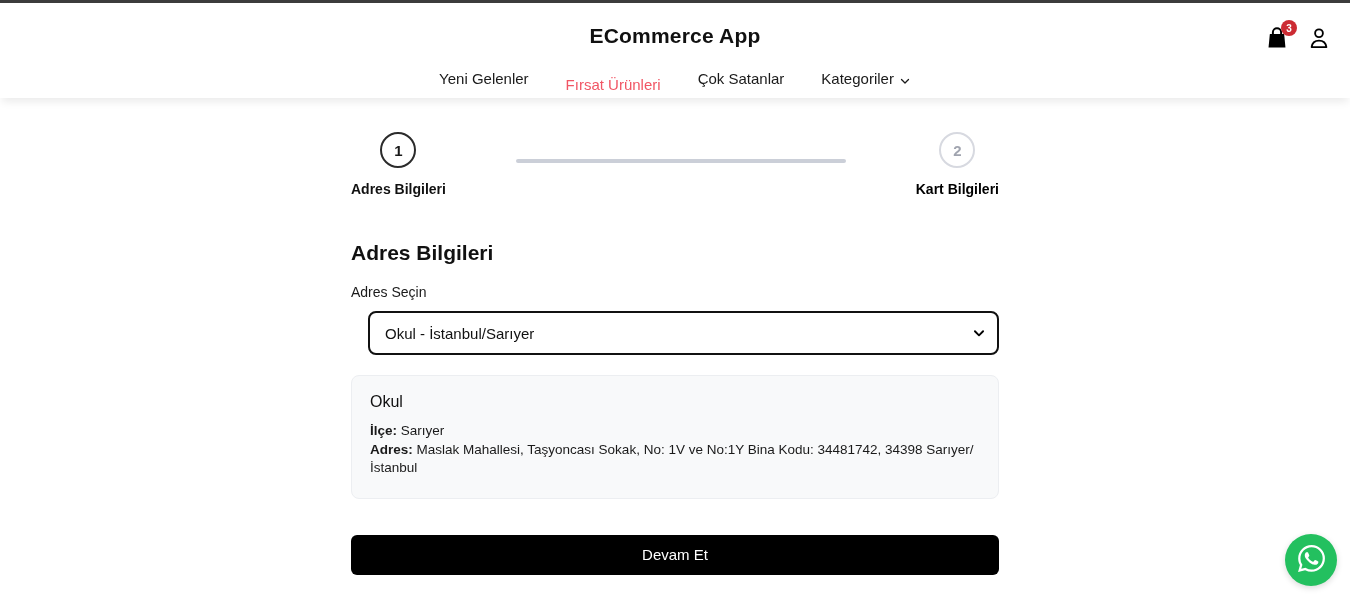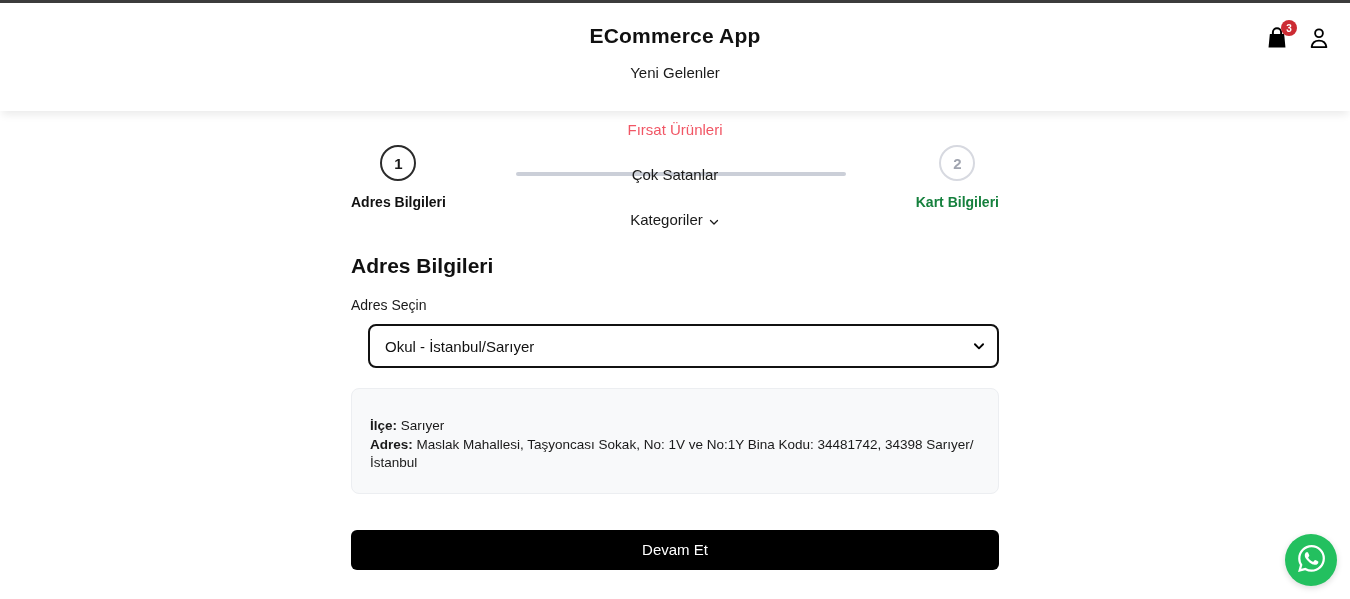--- a/index.html
+++ b/index.html
@@ -1,26 +1,26 @@
 <!DOCTYPE html>
 <html><head>
 <meta charset="utf-8">
 <style>
   * { margin:0; padding:0; box-sizing:border-box; }
   html,body { width:1350px; height:599px; overflow:hidden; background:#fff;
     font-family:"Liberation Sans","DejaVu Sans",sans-serif; color:#111; }
 
   
   .topbar { height:3px; background:#3c3c3c; }
-  .header { position:relative; height:108px; background:#fff;
+  .header { position:relative; height:95px; background:#fff;
     box-shadow:0 6px 8px -2px rgba(0,0,0,0.08); }
   .brand { text-align:center; padding-top:21px; font-size:21px; font-weight:700;
     letter-spacing:.2px; }
-  .nav { display:flex; justify-content:center; align-items:center; gap:28px;
-    margin-top:16px; font-size:15px;flex-direction:column; }
+  .nav { display:flex; justify-content:center; align-items:center; gap:37px;
+    margin-top:16px; font-size:15px; }
   .nav-item { cursor:pointer; color:#1a1a1a; display:flex; align-items:center; gap:5px; }
   .nav-item.active { color:#f15665;margin-top:12px; }
   .chev { display:inline-block; width:12px; height:12px; }
   .header-icons { position:absolute; top:22px; right:18px; display:flex;
     align-items:center; gap:16px; }
   .icon-btn { position:relative; width:26px; height:26px; cursor:pointer; }
   .badge { position:absolute; top:-5px; right:-7px; min-width:16px; height:16px;
     border-radius:50%; background:#cc2b33; color:#fff; font-size:10px; font-weight:700;
     display:flex; align-items:center; justify-content:center; }
 
@@ -28,21 +28,21 @@
   .main { width:648px; margin:34px auto 0; }
   .stepper { display:flex; justify-content:space-between; align-items:flex-start; }
   .step { display:flex; flex-direction:column; align-items:center; }
   .step-circle { width:36px; height:36px; border-radius:50%; background:#fff;
     display:flex; align-items:center; justify-content:center; font-size:15px;
     font-weight:700; }
   .step.active .step-circle { border:2px solid #2b2b2b; color:#1a1a1a; }
   .step.inactive .step-circle { border:2px solid #d7d9e0; color:#a0a4af; }
   .step-label { margin-top:13px; font-size:14px; font-weight:600; }
   .step.active .step-label { color:#111; }
-  .step.inactive .step-label { color:#15803d; }
+  .step.inactive .step-label { color:#000000; }
   .step-connector { flex:1; height:4px; background:#cbcfd8; border-radius:2px;
     margin:27px 70px 0; }
 
   
   .section-title { margin-top:44px; font-size:21px; font-weight:600; color:#111; }
   .field-label { margin-top:19px; font-size:14px; color:#1a1a1a; }
   .select-wrap { position:relative; margin-top:11px;padding-left:17px; }
   .address-select { width:100%; height:44px; border:2px solid #111; border-radius:8px;
     background:#fff; font-family:inherit; font-size:15px; color:#111; padding:0 36px 0 15px;
     appearance:none; -webkit-appearance:none; cursor:pointer; }
@@ -130,20 +130,21 @@
       <option>Okul - İstanbul/Sarıyer</option>
     </select>
     <span class="select-chevron">
       <svg viewBox="0 0 24 24" width="14" height="14" fill="none" stroke="#000" stroke-width="3.2" stroke-linecap="round" stroke-linejoin="round">
           <polyline points="5,9 12,16 19,9"></polyline>
         </svg>
     </span>
   </div>
 
   <div class="address-card">
+    <div class="card-title">Okul</div>
     <div class="card-lines">
       <div><b>İlçe:</b> <span>Sarıyer</span></div>
       <div><b>Adres:</b> <span>Maslak Mahallesi, Taşyoncası Sokak, No: 1V ve No:1Y Bina Kodu: 34481742, 34398 Sarıyer/İstanbul</span></div>
     </div>
   </div>
 
   <button class="submit-btn">Devam Et</button>
 
 </main>
 

